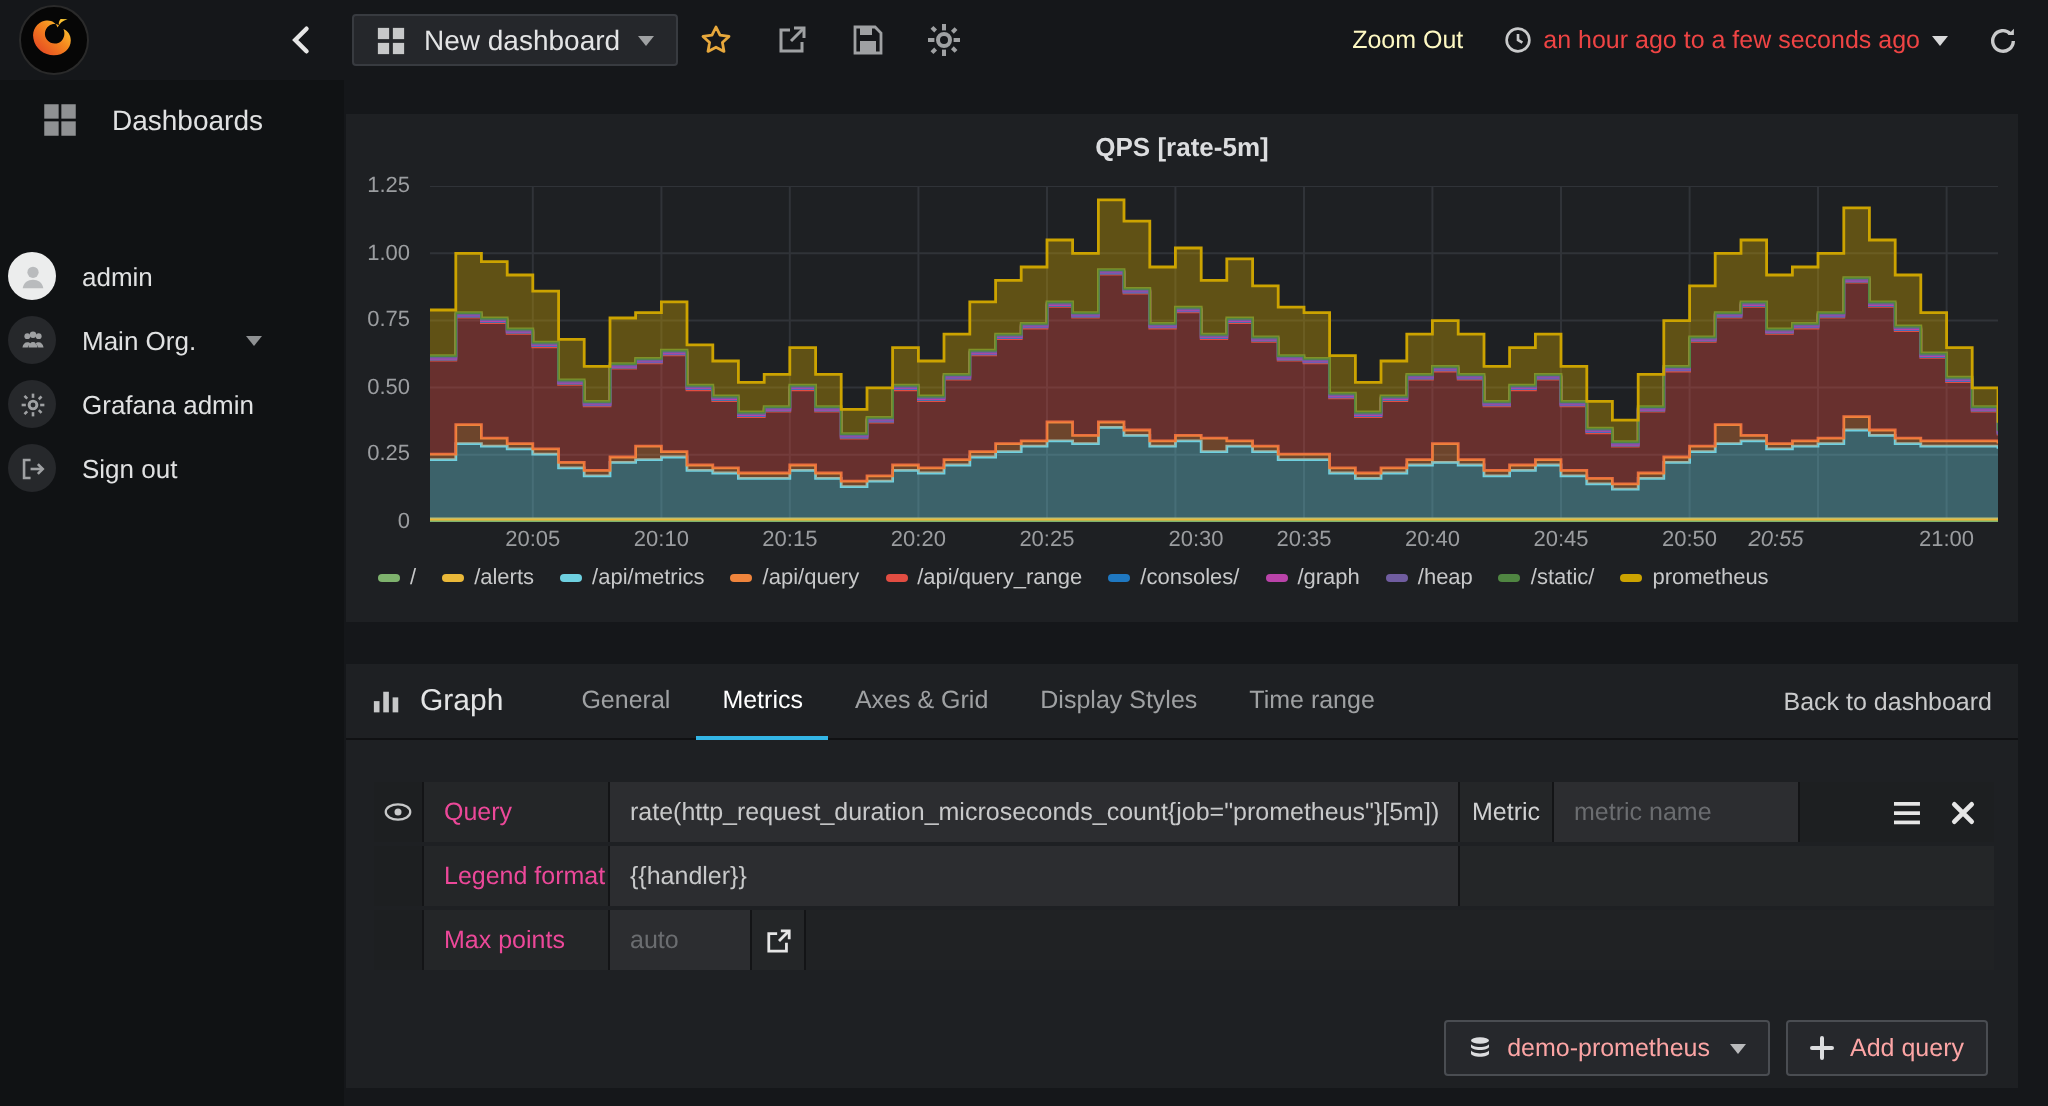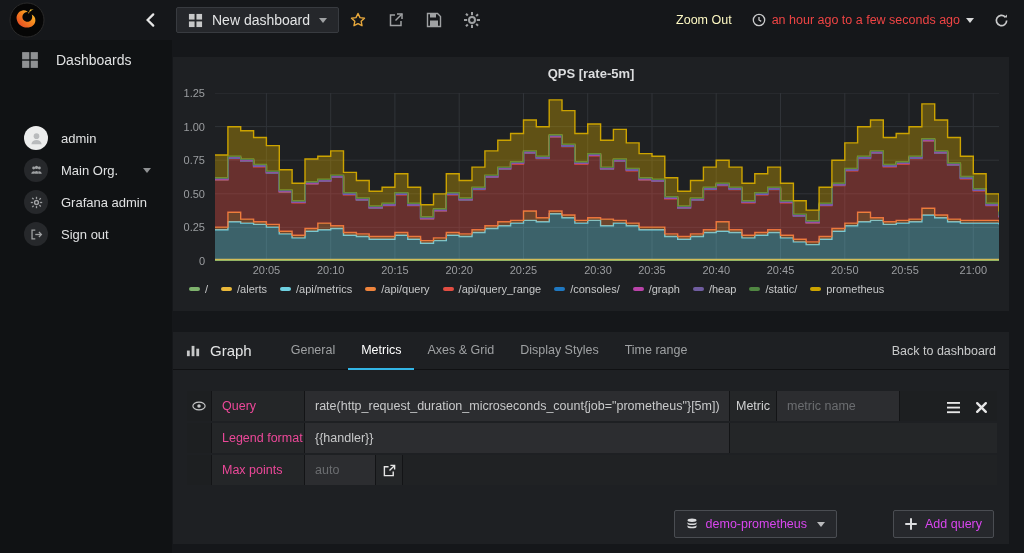--- a/index.html
+++ b/index.html
@@ -23,21 +23,21 @@
   .timepicker .clock { width:14px; height:14px; color:#c9cacb; }
   .timepicker .trange { font-size:12.5px; color:#ef4444; }
   .refresh-btn { width:15px; height:15px; color:#c9cacb; cursor:pointer; }
 
   
   .sidebar { position:absolute; left:0; top:40px; width:172px; height:513px; background:#101214; }
   .side-item { display:flex; align-items:center; height:40px; padding-left:21px; gap:17px; cursor:pointer; }
   .side-item .icon { width:18px; height:18px; color:#8f9193; flex:0 0 18px; }
   .side-item .lbl { font-size:14px; color:#e0e1e2; }
   .acct { margin-top:42px; }
-  .acct-item { display:flex; align-items:center; height:32px; padding-left:4px; gap:13px; cursor:pointer;margin-left:20px; }
+  .acct-item { display:flex; align-items:center; height:32px; padding-left:4px; gap:13px; cursor:pointer; }
   .bubble { width:24px; height:24px; border-radius:50%; background:#26282b; display:flex; align-items:center; justify-content:center; color:#9fa1a3; flex:0 0 24px; }
   .bubble.avatar { background:#eceded; color:#b9bbbd; }
   .bubble svg { width:13px; height:13px; }
   .bubble.avatar svg { width:15px; height:15px; }
   .acct-item .lbl { font-size:13px; color:#e0e1e2; }
   .acct-item .caret { margin-left:12px; border-top-color:#8f9193; }
 
   
   .main { position:absolute; left:172px; top:40px; width:852px; height:513px; padding:17px 15px 0 1px; }
   .panel { background:#1e2023; width:836px; }
@@ -78,21 +78,21 @@
   .w-metric { width:123px; }
   .c-mlabel { width:47px; background:#242628; justify-content:center; font-size:12.5px; color:#d0d1d2; }
   .c-fill1 { flex:1; background:#1d1f21; justify-content:flex-end; gap:15px; padding-right:9px; border-right:none; }
   .c-fill2 { flex:1; background:#242628; border-right:none; }
   .c-fill3 { flex:1; background:#202224; border-right:none; }
   .mini-icon { width:13px; height:13px; color:#e6e6e6; cursor:pointer; }
   .c-exticon { width:27px; background:#242628; justify-content:center; color:#e6e6e6; }
   .c-exticon svg { width:13px; height:13px; cursor:pointer; }
   .w-auto { width:71px; }
   .ed-buttons { display:flex; justify-content:flex-end; gap:8px; margin-top:25px; padding-right:2px; }
-  .btn { height:28px; display:flex; align-items:center; gap:8px; background:#26282c; border:1px solid #4a4d52; border-radius:2px; padding:0 11px; font-size:12.5px; color:#d946ef; cursor:pointer;margin-left:48px; }
+  .btn { height:28px; display:flex; align-items:center; gap:8px; background:#26282c; border:1px solid #4a4d52; border-radius:2px; padding:0 11px; font-size:12.5px; color:#fca5a5; cursor:pointer; }
   .btn svg { width:12px; height:12px; color:#dcdddf; }
   .btn .caret { border-top-color:#b9babc; margin-left:2px; }
 
   .grid-line { stroke:#303338; stroke-width:1; }
 </style>
 </head>
 <body>
 
 <div class="navbar">
   <div class="logo">
@@ -310,21 +310,21 @@
         <div style="left: 51.4098px;">20:05</div>
         <div style="left: 115.672px;">20:10</div>
         <div style="left: 179.934px;">20:15</div>
         <div style="left: 244.197px;">20:20</div>
         <div style="left: 308.459px;">20:25</div>
         <div style="left: 383px;">20:30</div>
         <div style="left: 436.984px;">20:35</div>
         <div style="left: 501.246px;">20:40</div>
         <div style="left: 565.508px;">20:45</div>
         <div style="left: 629.77px;">20:50</div>
-        <div style="left: 690px;">20:55</div>
+        <div style="left: 673px; font-style: italic;">20:55</div>
         <div style="left: 758.295px;">21:00</div>
       </div>
     <div class="legend" id="legend">
         <span class="litem">
           <span class="chip" style="background: rgb(126, 178, 109);"></span>
           <span>/</span>
         </span>
         <span class="litem">
           <span class="chip" style="background: rgb(234, 184, 57);"></span>
           <span>/alerts</span>

